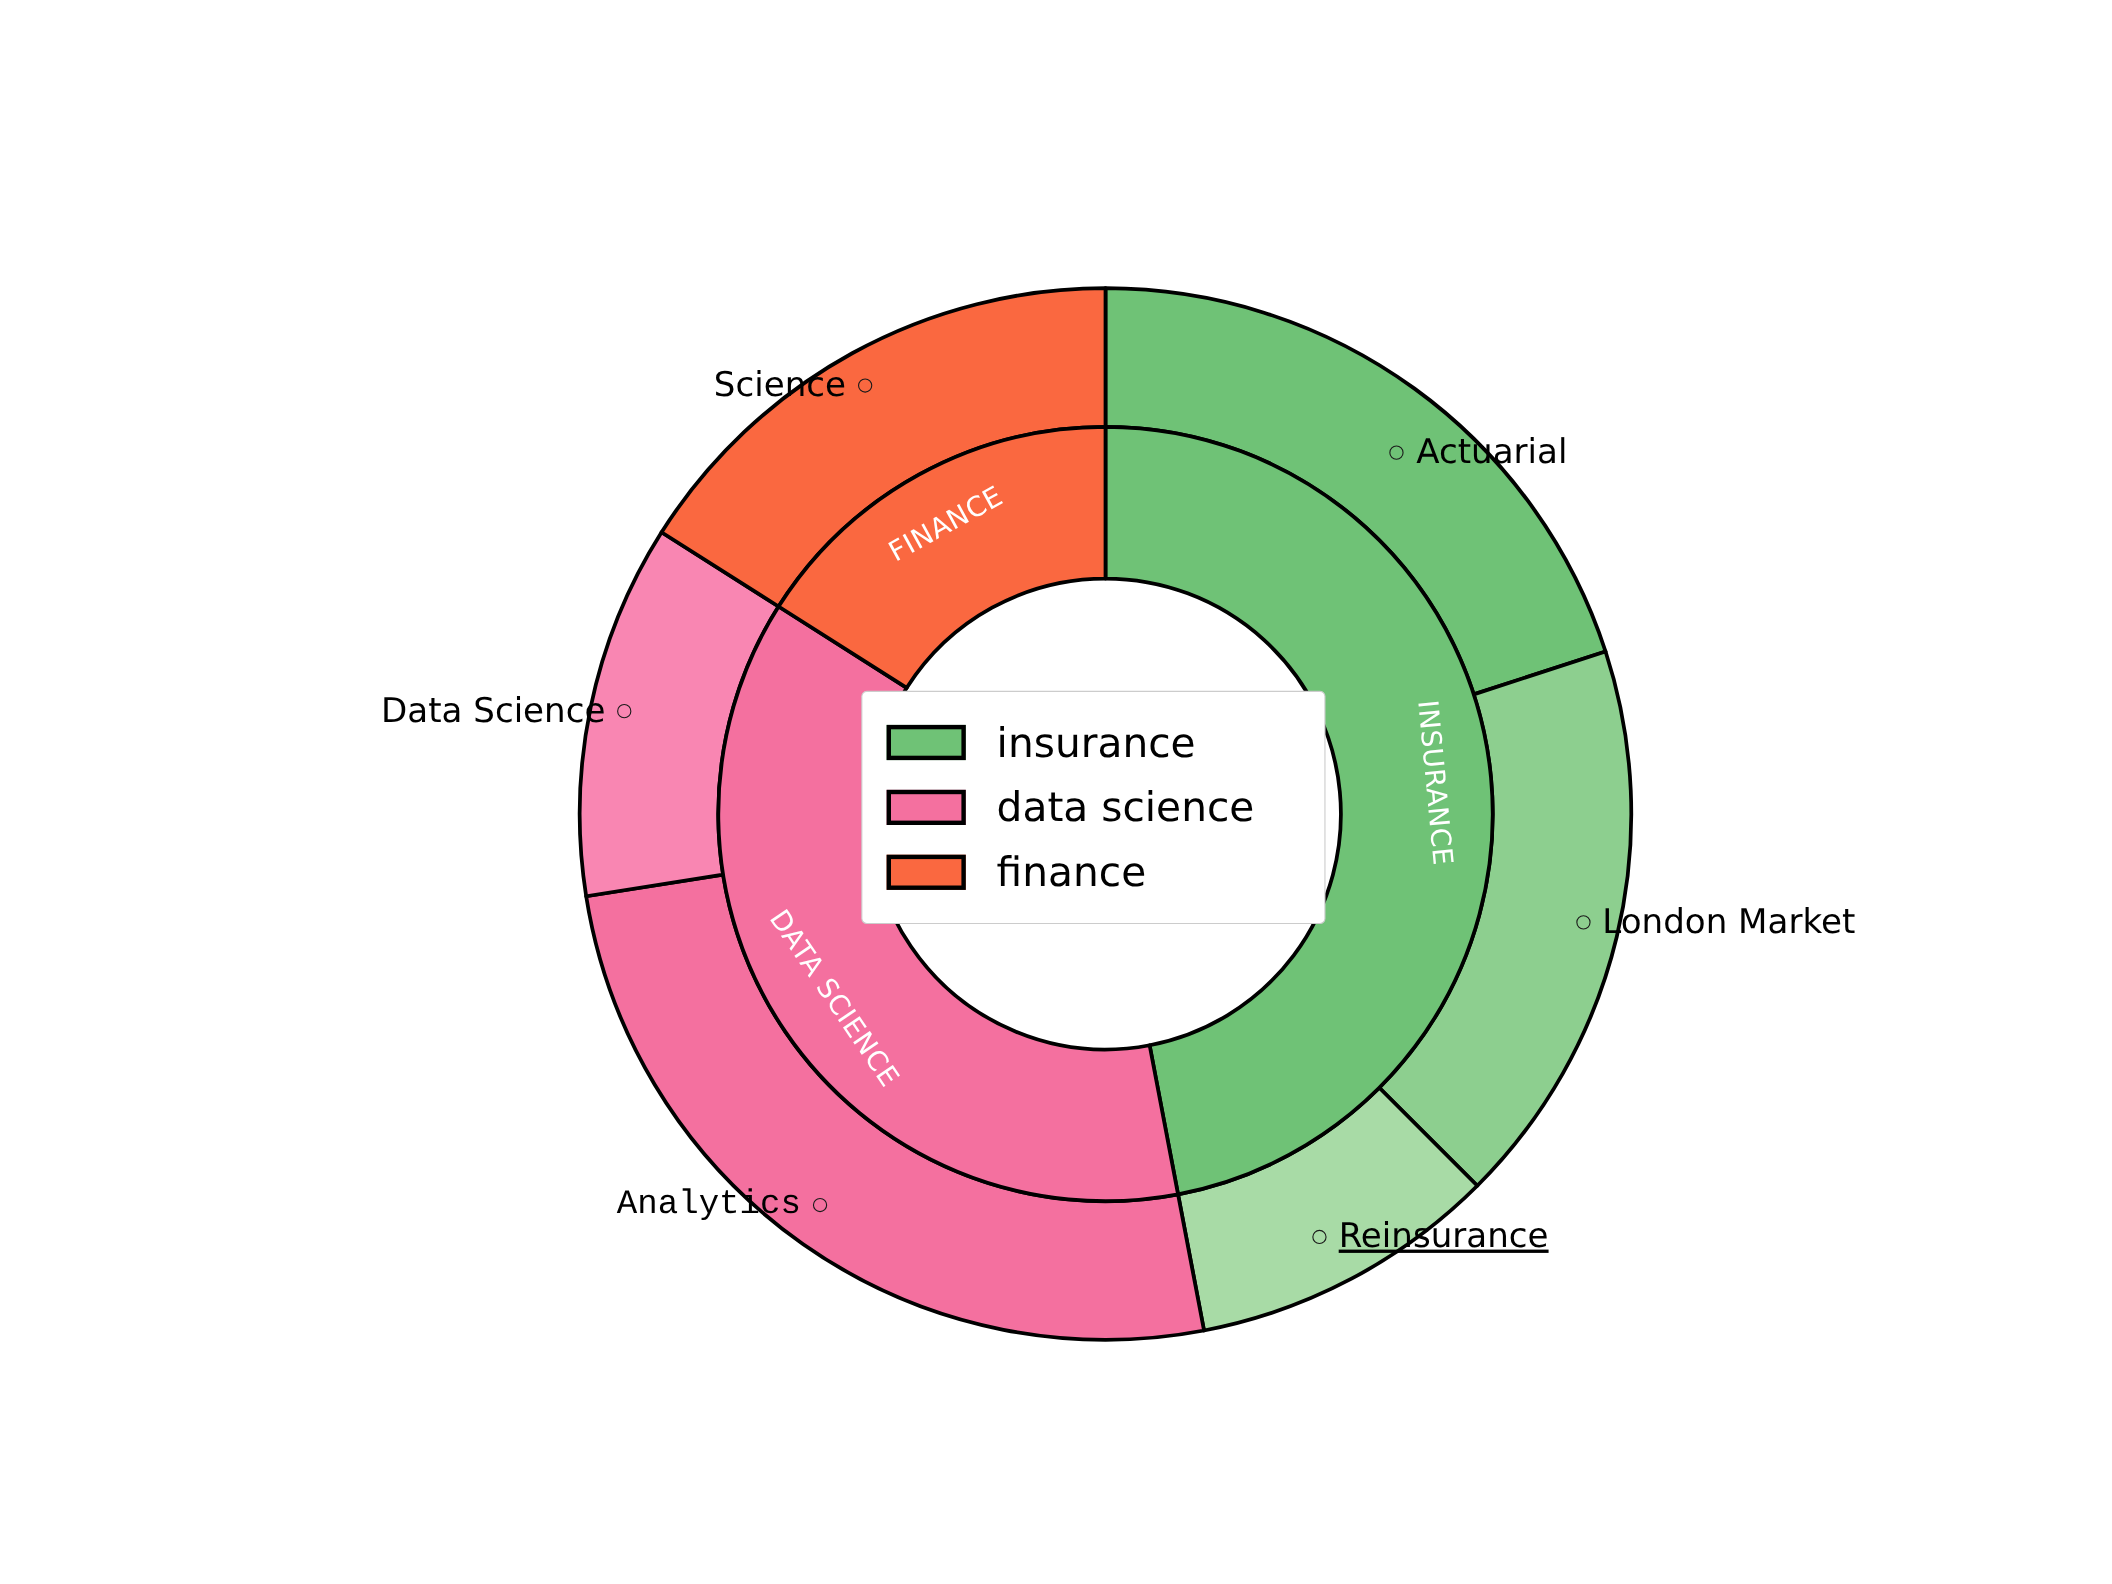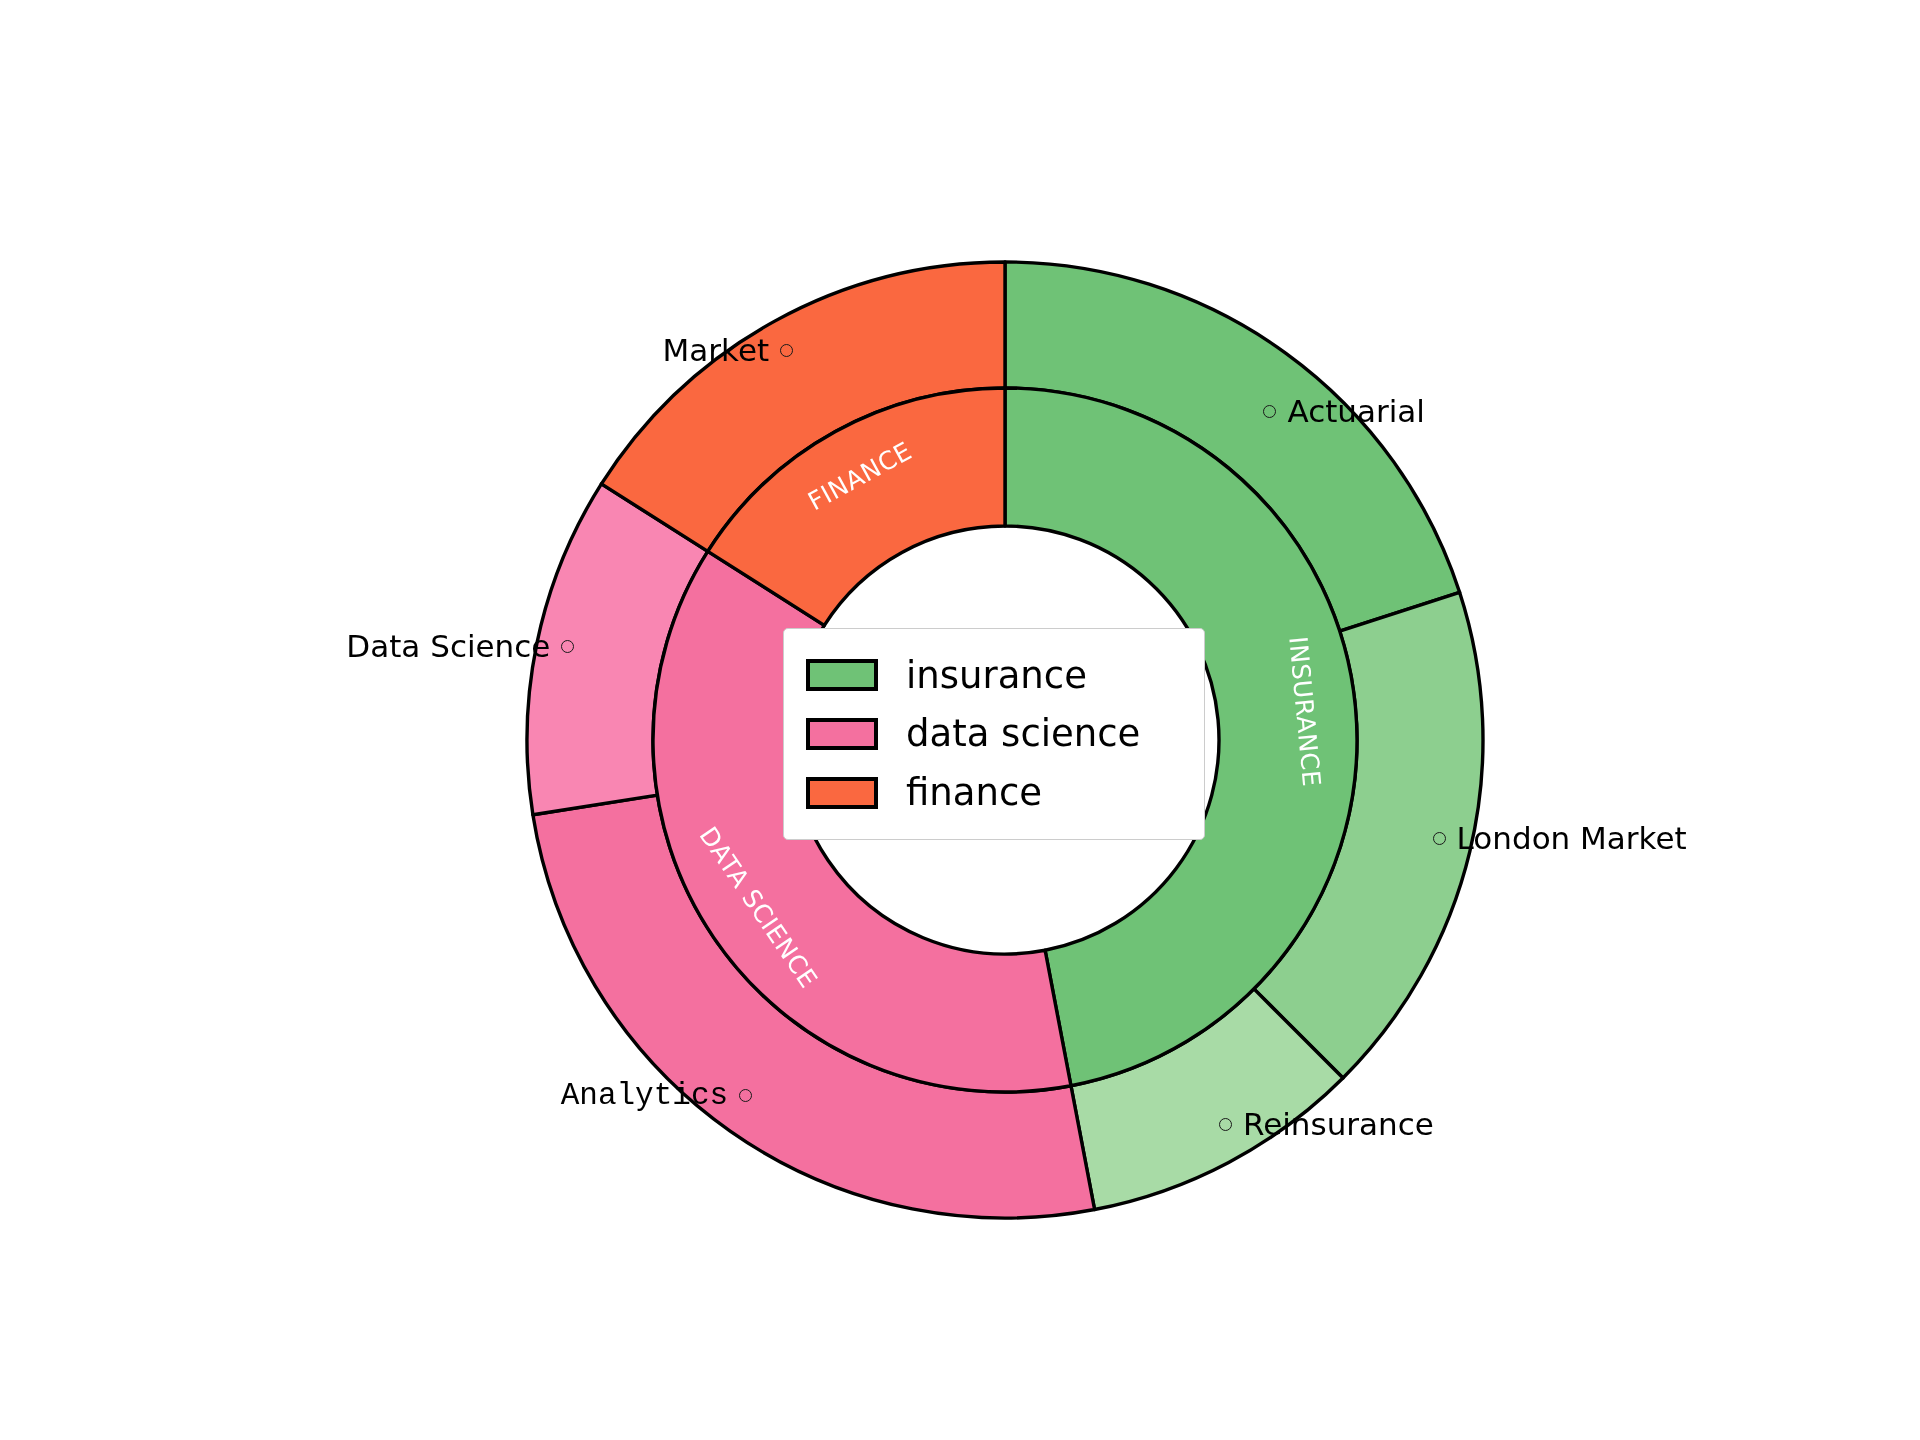--- a/index.html
+++ b/index.html
@@ -99,38 +99,38 @@
   <div class="outer-label right" id="lbl-actuarial" style="top: 364.227px; left: 1263.48px; margin-top: 32px;">
     <span class="dot"></span>
     <span>Actuarial</span>
   </div>
 
   <div class="outer-label right" id="lbl-london" style="top: 822.66px; left: 1432.61px;">
     <span class="dot"></span>
     <span>London Market</span>
   </div>
 
-  <div class="outer-label right" id="lbl-reinsurance" style="top: 1108.64px; left: 1219px;">
+  <div class="outer-label right" id="lbl-reinsurance" style="top: 1108.64px; left: 1193px; text-decoration: underline;">
     <span class="dot"></span>
     <span>Reinsurance</span>
   </div>
 
   <div class="outer-label left" id="lbl-analytics" style="top: 1079.79px; left: auto; right: 1167.86px; font-family: Liberation Mono, monospace;">
     <span class="dot"></span>
     <span>Analytics</span>
   </div>
 
   <div class="outer-label left" id="lbl-datascience" style="top: 630.822px; left: auto; right: 1345.62px;">
     <span class="dot"></span>
     <span>Data Science</span>
   </div>
 
   <div class="outer-label left" id="lbl-pricing" style="top: 334.635px; left: auto; right: 1126.86px;">
     <span class="dot"></span>
-    <span>Market</span>
+    <span>Science</span>
   </div>
 
   <div id="legend">
     <div class="legend-row">
       <span class="legend-swatch" id="sw-0" style="background: rgb(111, 194, 118);"></span>
       <span class="legend-text">insurance</span>
     </div>
     <div class="legend-row">
       <span class="legend-swatch" id="sw-1" style="background: rgb(244, 112, 159);"></span>
       <span class="legend-text">data science</span>

